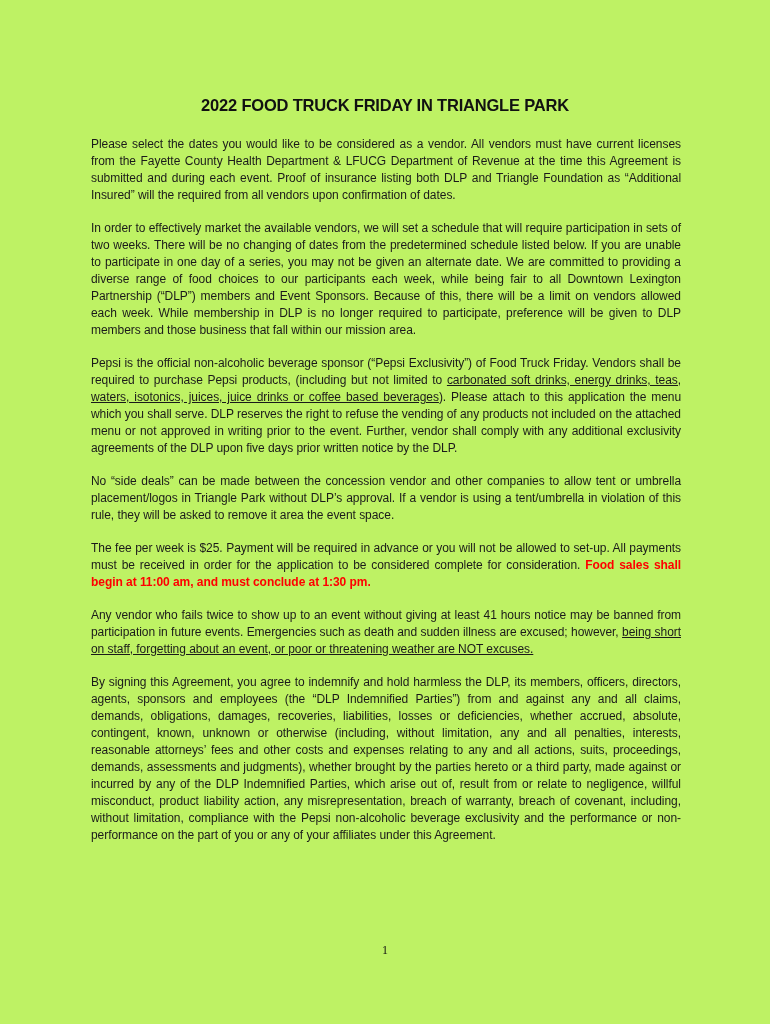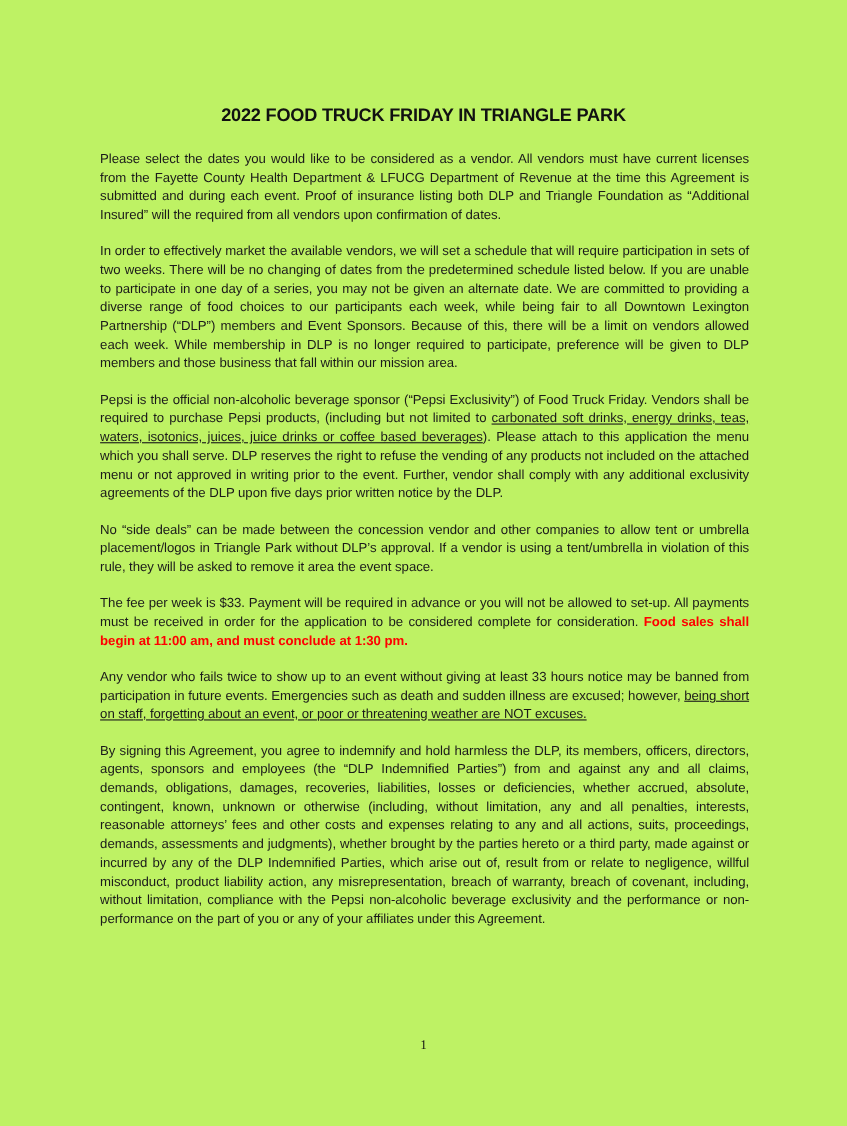--- a/index.html
+++ b/index.html
@@ -68,21 +68,21 @@
 
   <div class="body">
     <p>Please select the dates you would like to be considered as a vendor. All vendors must have current licenses from the Fayette County Health Department &amp; LFUCG Department of Revenue at the time this Agreement is submitted and during each event. Proof of insurance listing both DLP and Triangle Foundation as “Additional Insured” will the required from all vendors upon confirmation of dates.</p>
 
     <p>In order to effectively market the available vendors, we will set a schedule that will require participation in sets of two weeks. There will be no changing of dates from the predetermined schedule listed below. If you are unable to participate in one day of a series, you may not be given an alternate date. We are committed to providing a diverse range of food choices to our participants each week, while being fair to all Downtown Lexington Partnership (“DLP”) members and Event Sponsors. Because of this, there will be a limit on vendors allowed each week. While membership in DLP is no longer required to participate, preference will be given to DLP members and those business that fall within our mission area.</p>
 
     <p><span>Pepsi is the official non-alcoholic beverage sponsor (“Pepsi Exclusivity”) of Food Truck Friday.  Vendors shall be required to purchase Pepsi products, (including but not limited to </span><span class="u">carbonated soft drinks, energy drinks, teas, waters, isotonics, juices, juice drinks or coffee based beverages</span><span>).  Please attach to this application the menu which you shall serve. DLP reserves the right to refuse the vending of any products not included on the attached menu or not approved in writing prior to the event.  Further, vendor shall comply with any additional exclusivity agreements of the DLP upon five days prior written notice by the DLP.</span></p>
 
     <p>No “side deals” can be made between the concession vendor and other companies to allow tent or umbrella placement/logos in Triangle Park without DLP’s approval. If a vendor is using a tent/umbrella in violation of this rule, they will be asked to remove it area the event space.</p>
 
-    <p><span>The fee per week is $33. Payment will be required in advance or you will not be allowed to set-up. All payments must be received in order for the application to be considered complete for consideration. </span><span class="red">Food sales shall begin at 11:00 am, and must conclude at 1:30 pm.</span></p>
+    <p><span>The fee per week is $25. Payment will be required in advance or you will not be allowed to set-up. All payments must be received in order for the application to be considered complete for consideration. </span><span class="red">Food sales shall begin at 11:00 am, and must conclude at 1:30 pm.</span></p>
 
-    <p><span>Any vendor who fails twice to show up to an event without giving at least 33 hours notice may be banned from participation in future events. Emergencies such as death and sudden illness are excused; however, </span><span class="u">being short on staff, forgetting about an event, or poor or threatening weather are NOT excuses.</span></p>
+    <p><span>Any vendor who fails twice to show up to an event without giving at least 41 hours notice may be banned from participation in future events. Emergencies such as death and sudden illness are excused; however, </span><span class="u">being short on staff, forgetting about an event, or poor or threatening weather are NOT excuses.</span></p>
 
     <p>By signing this Agreement, you agree to indemnify and hold harmless the DLP, its members, officers, directors, agents, sponsors and employees (the “DLP Indemnified Parties”) from and against any and all claims, demands, obligations, damages, recoveries, liabilities, losses or deficiencies, whether accrued, absolute, contingent, known, unknown or otherwise (including, without limitation, any and all penalties, interests, reasonable attorneys’ fees and other costs and expenses relating to any and all actions, suits, proceedings, demands, assessments and judgments), whether brought by the parties hereto or a third party, made against or incurred by any of the DLP Indemnified Parties, which arise out of, result from or relate to negligence, willful misconduct, product liability action, any misrepresentation, breach of warranty, breach of covenant, including, without limitation, compliance with the Pepsi non-alcoholic beverage exclusivity and the performance or non-performance on the part of you or any of your affiliates under this Agreement.</p>
   </div>
 
   <div class="page-number">1</div>
 </div>
 
 </body></html>

